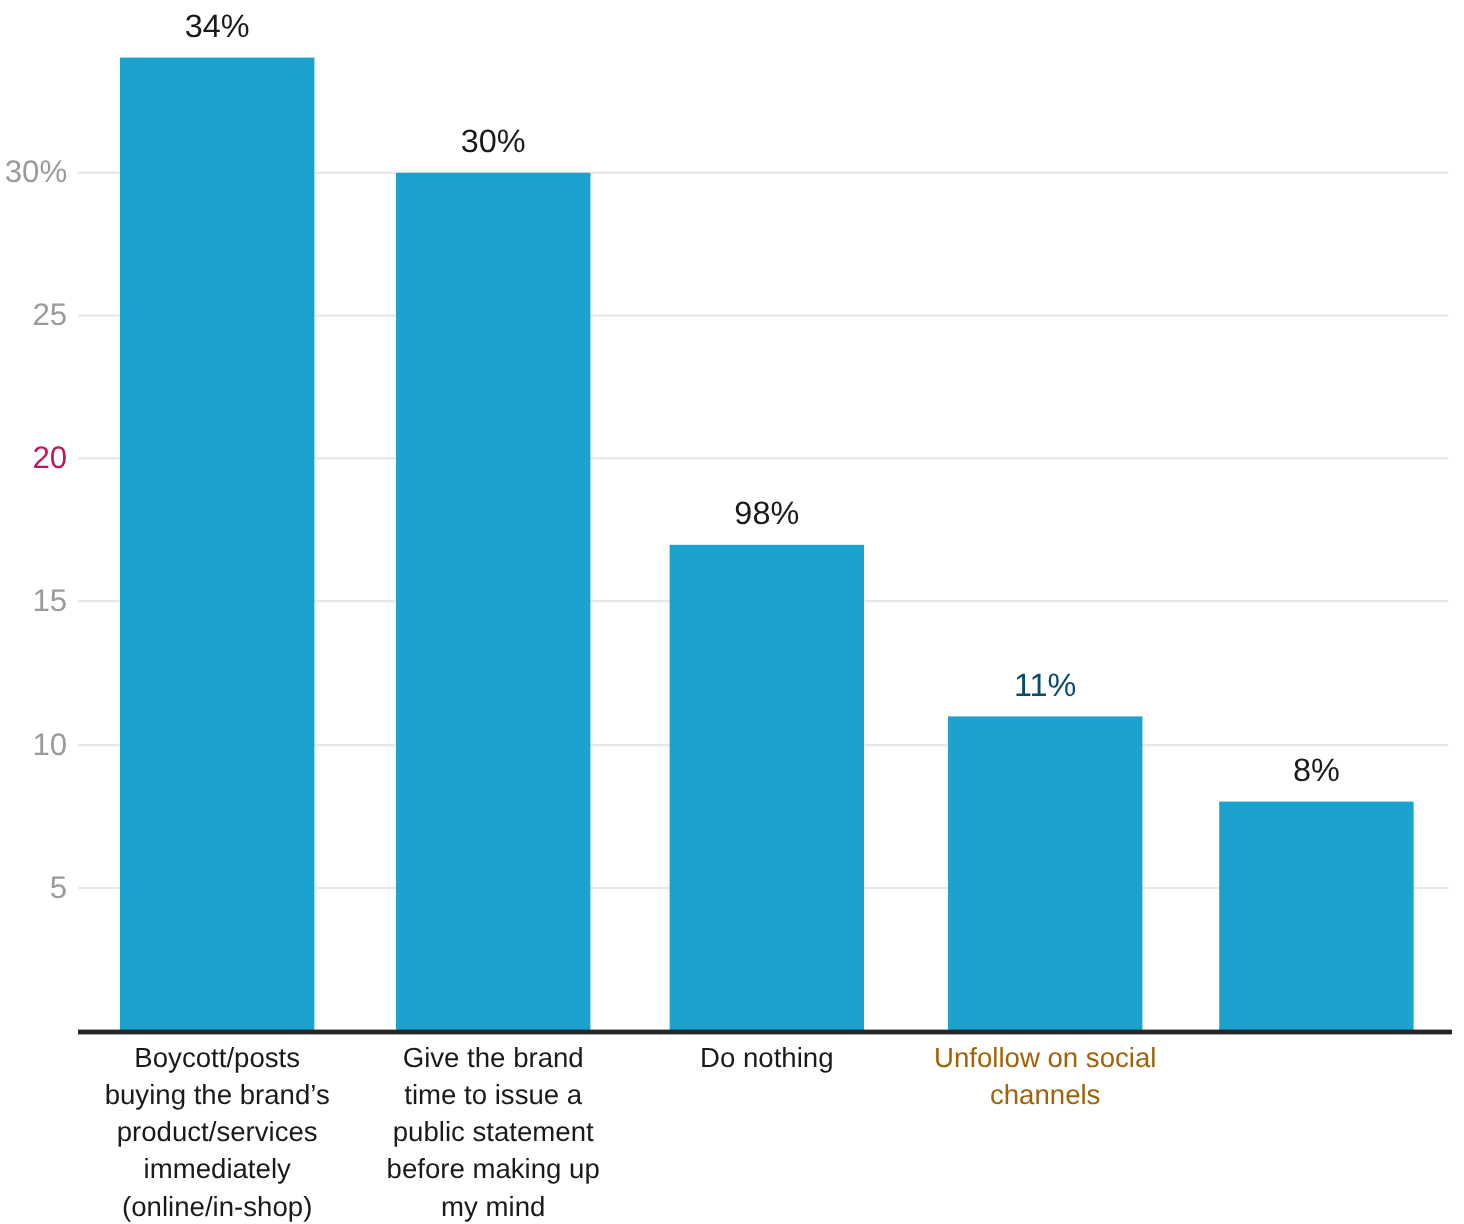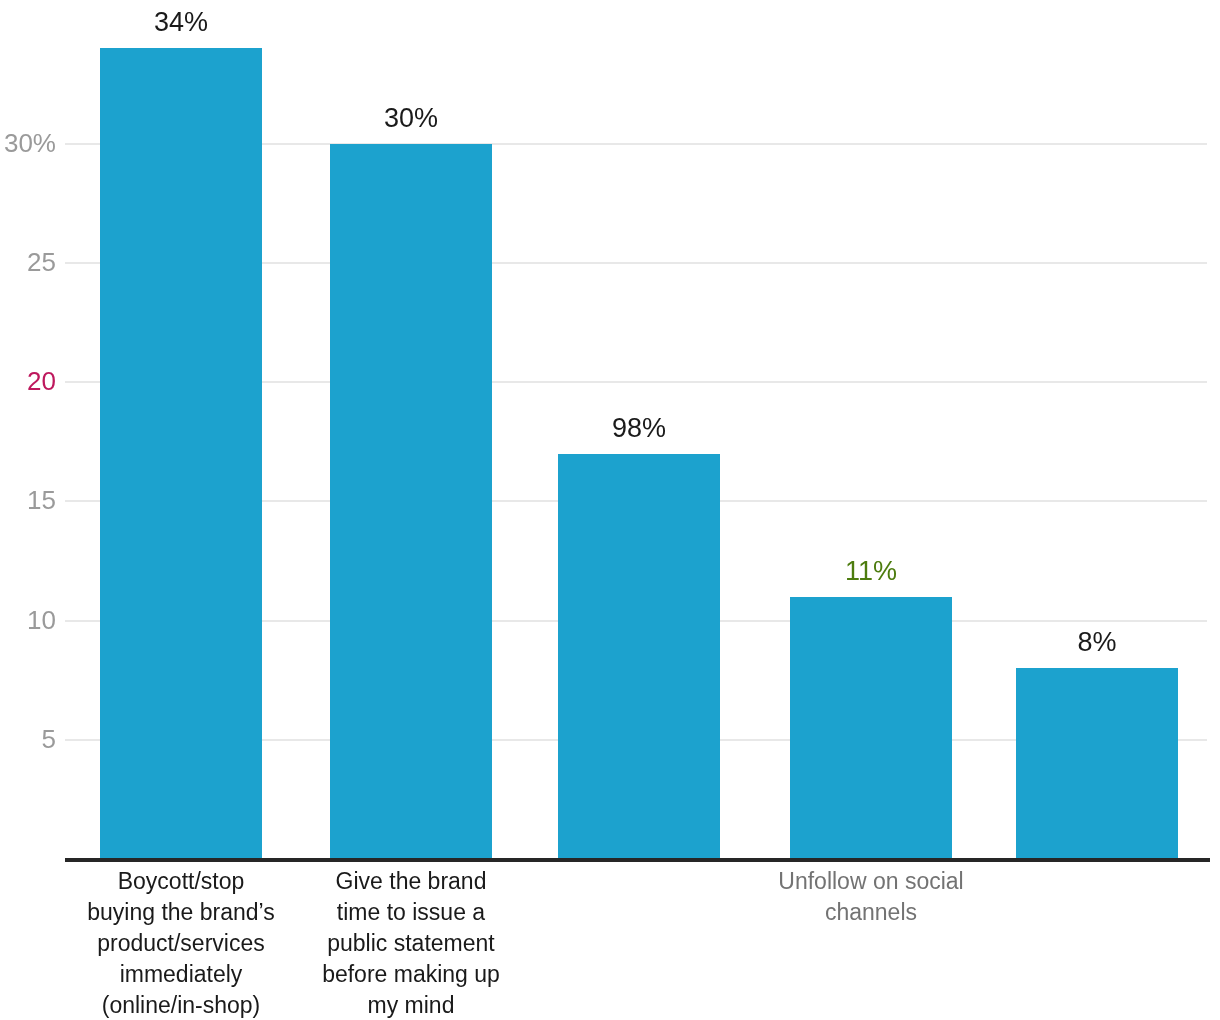--- a/index.html
+++ b/index.html
@@ -131,34 +131,35 @@
       <div class="bar" style="left: 330px; width: 162px; height: 715.2px; background: rgb(28, 162, 206);"></div>
       <div class="bar" style="left: 558px; width: 162px; height: 405.28px; background: rgb(28, 162, 206);"></div>
       <div class="bar" style="left: 790px; width: 162px; height: 262.24px; background: rgb(28, 162, 206);"></div>
       <div class="bar" style="left: 1016px; width: 162px; height: 190.72px; background: rgb(28, 162, 206);"></div>
     </div>
 
   <div class="plot-area" id="valuelabels">
       <div class="value-label" style="left: 100px; width: 162px; top: 9.44px; color: rgb(26, 26, 26);">34%</div>
       <div class="value-label" style="left: 330px; width: 162px; top: 104.8px; color: rgb(26, 26, 26);">30%</div>
       <div class="value-label" style="left: 558px; width: 162px; top: 414.72px; color: rgb(26, 26, 26);">98%</div>
-      <div class="value-label" style="left: 790px; width: 162px; top: 557.76px; color: #4d7c0f;">11%</div>
+      <div class="value-label" style="left: 790px; width: 162px; top: 557.76px; color: #0c4a6e;">11%</div>
       <div class="value-label" style="left: 1016px; width: 162px; top: 629.28px; color: rgb(26, 26, 26);">8%</div>
     </div>
 
   <div class="x-axis-line"></div>
 
   <div class="cat-layer" id="cats">
-      <div class="cat-label" style="left: 86px; width: 190px; color: rgb(26, 26, 26);">Boycott/stop
+      <div class="cat-label" style="left: 86px; width: 190px; color: rgb(26, 26, 26);">Boycott/posts
 buying the brand’s
 product/services
 immediately
 (online/in-shop)</div>
       <div class="cat-label" style="left: 316px; width: 190px; color: rgb(26, 26, 26);">Give the brand
 time to issue a
 public statement
 before making up
 my mind</div>
-      <div class="cat-label" style="left: 776px; width: 190px; color: #737373;">Unfollow on social
+      <div class="cat-label" style="left: 544px; width: 190px; color: rgb(26, 26, 26);">Do nothing</div>
+      <div class="cat-label" style="left: 776px; width: 190px; color: #a16207;">Unfollow on social
 channels</div>
     </div>
 
 </div>
 
 </body></html>

